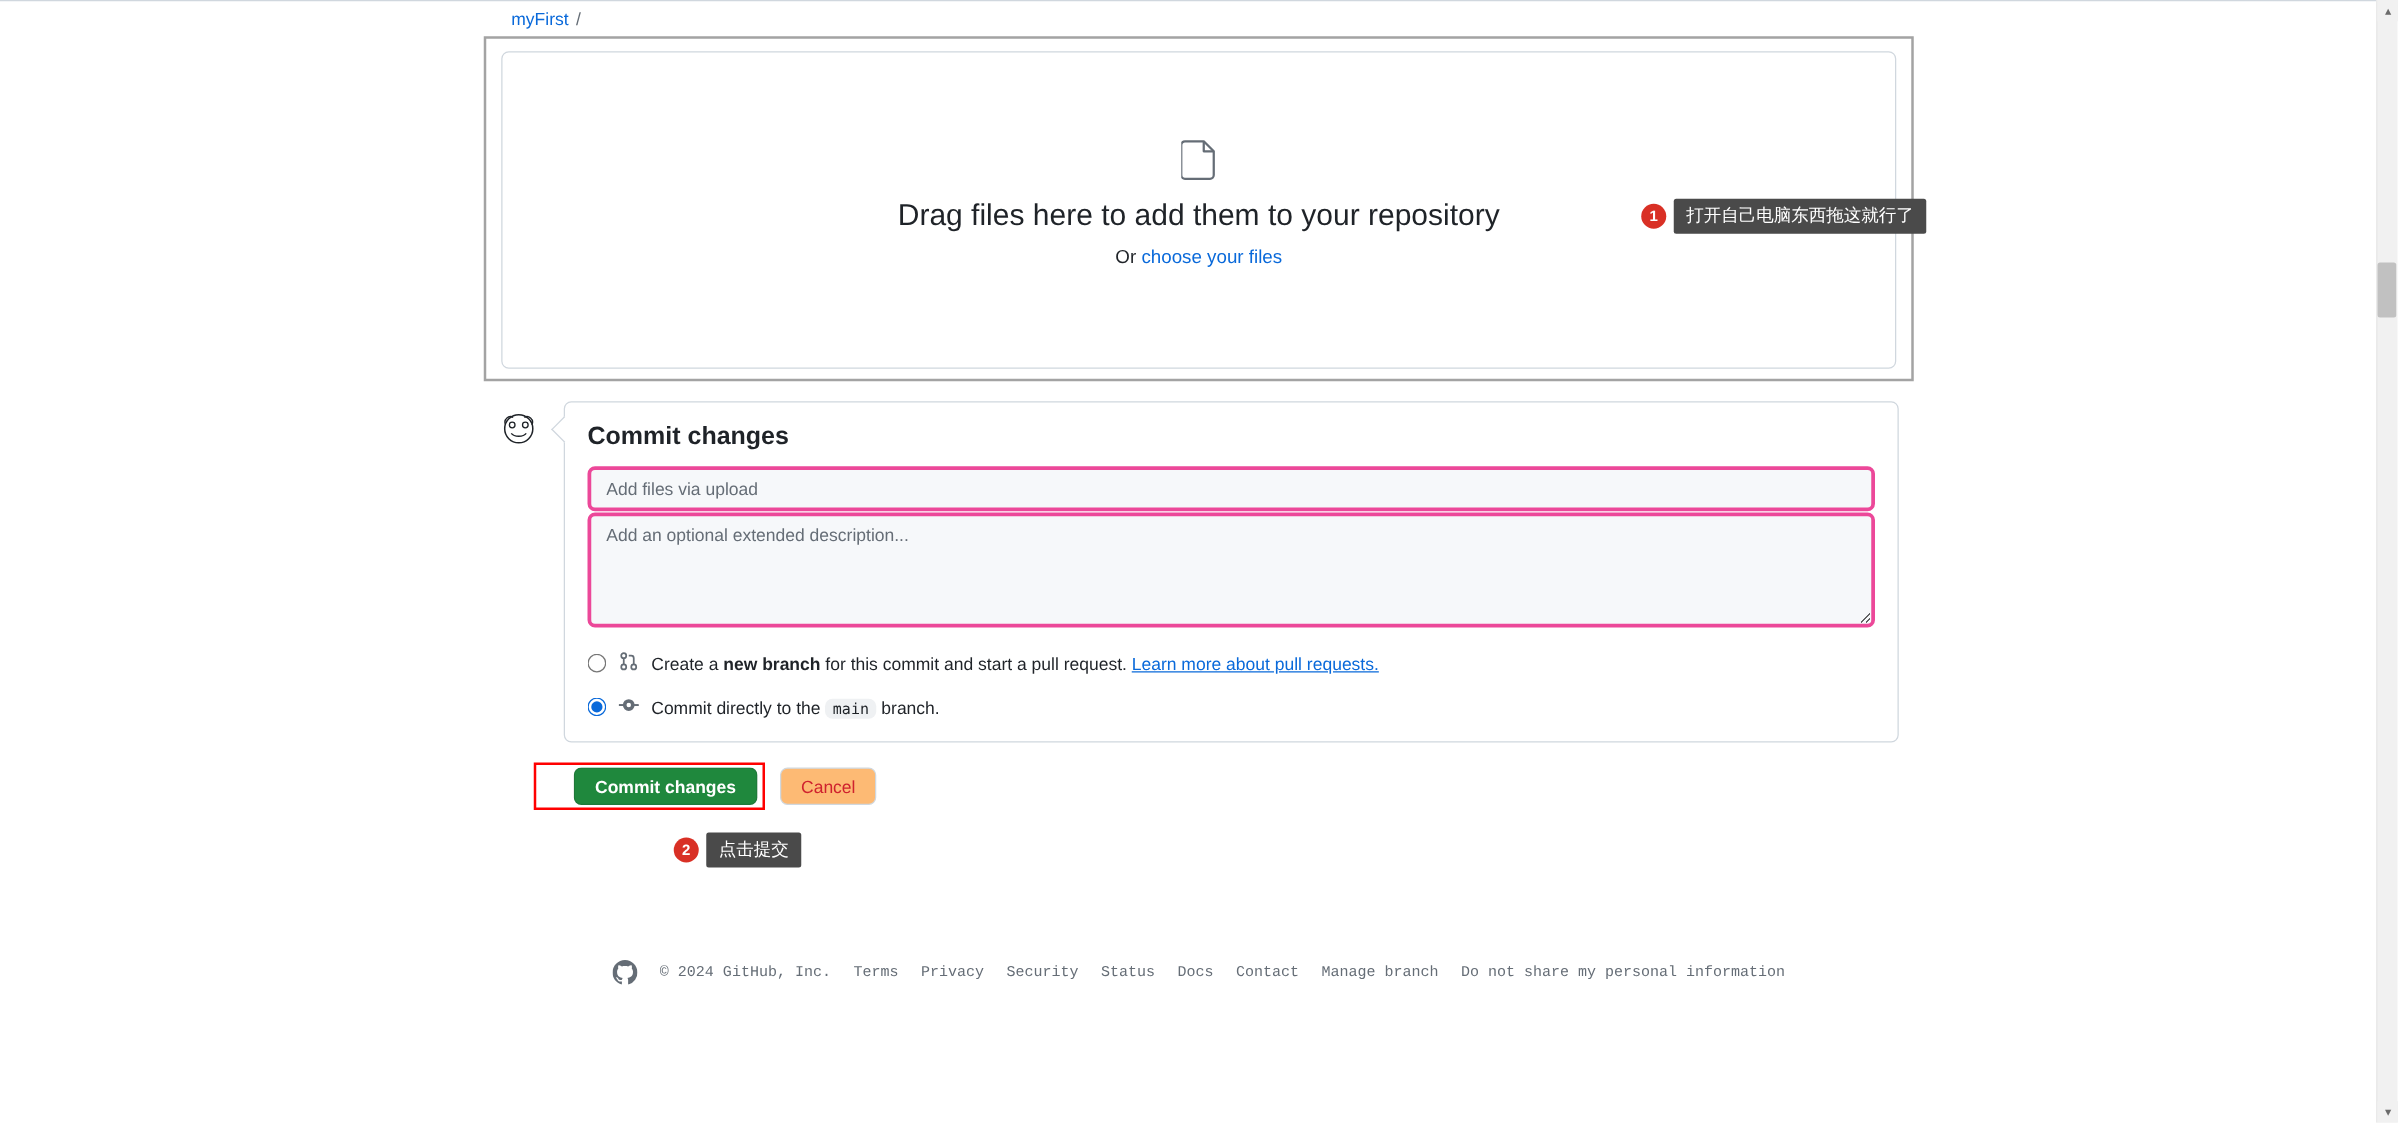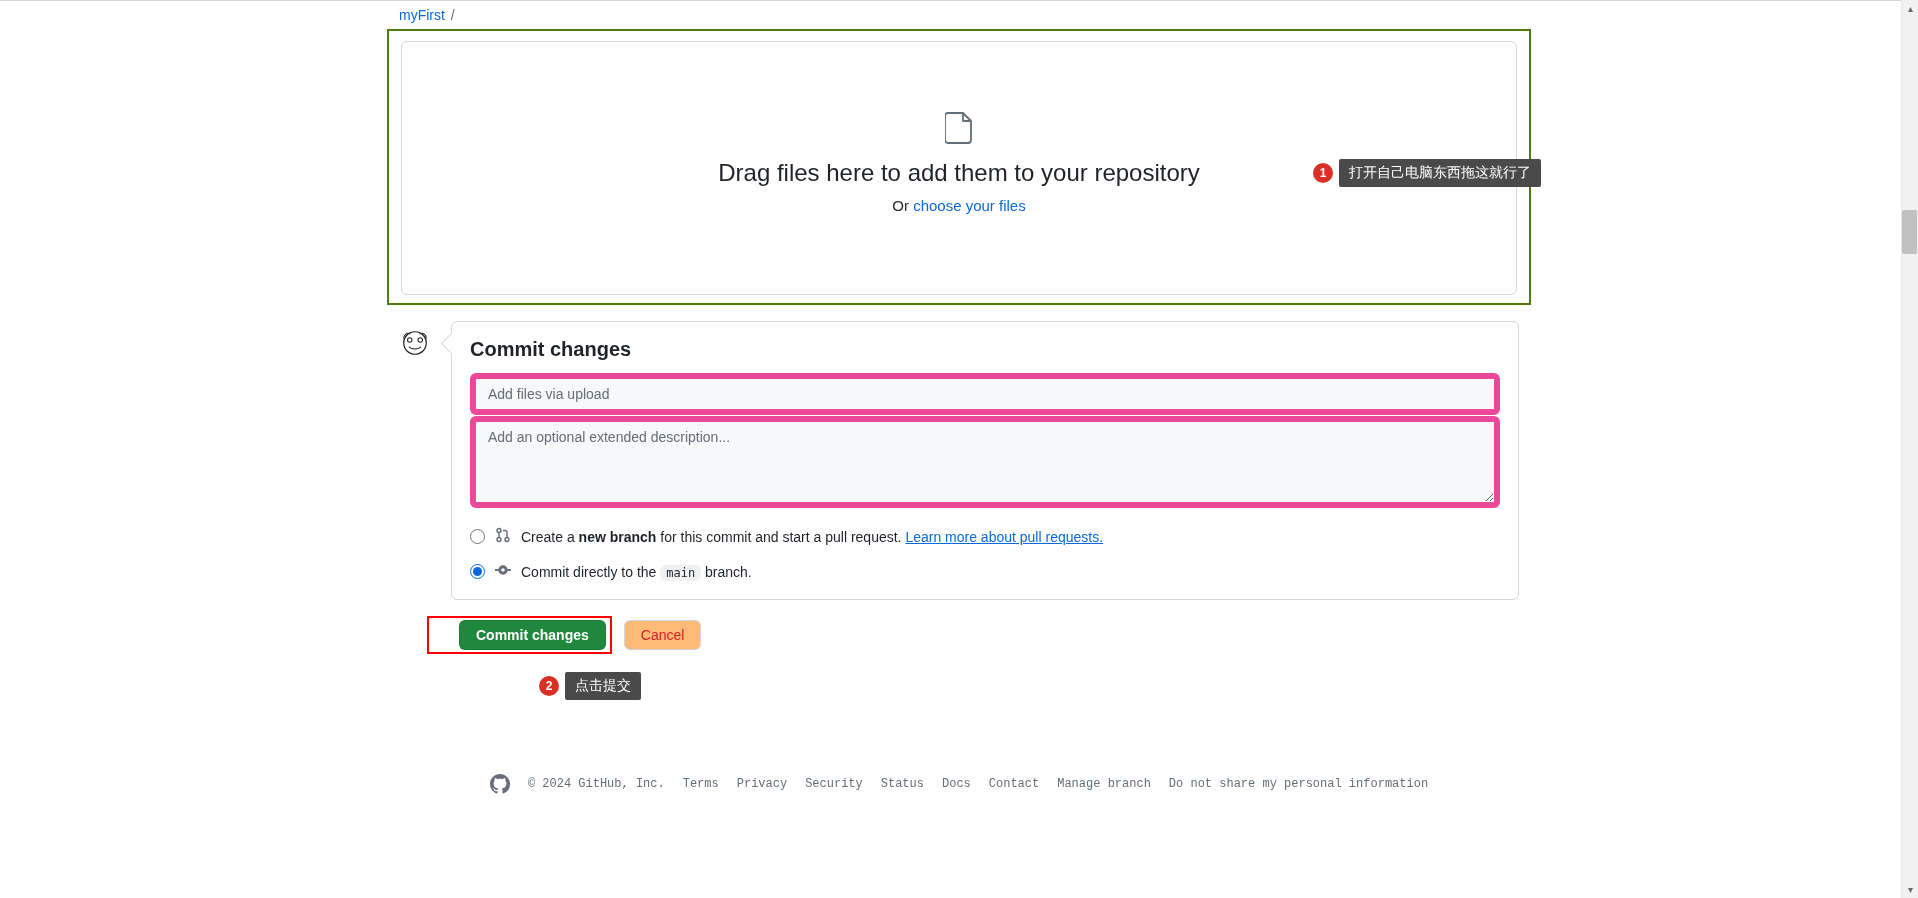--- a/index.html
+++ b/index.html
@@ -15,25 +15,26 @@
       position: relative;
     }
     .container {
       max-width: 1144px;
       margin: 0 auto;
       padding: 0 12px;
     }
     .breadcrumb {
       padding: 6px 0 4px 0;
       font-size: 14px;
+      margin-left: 10px;
     }
     .breadcrumb a { color: #0969da; text-decoration: none; }
     .breadcrumb-sep { color: #656d76; margin: 0 2px; }
     .annot-box-1 {
-      border: 2px solid #4d7c0f;
+      border: 2px solid #a3a3a3;
       padding: 10px 12px 8px 12px;
       margin-top: 2px;
       margin-left: -12px;
       margin-right: -12px;
       position: relative;
     }
     .dropzone {
       border: 1px solid #d0d7de;
       border-radius: 6px;
       padding: 70px 20px 80px;
@@ -79,21 +80,21 @@
       border-bottom: 1px solid #d0d7de;
       transform: rotate(45deg);
     }
     .commit-title {
       font-size: 20px;
       font-weight: 600;
       margin-bottom: 12px;
     }
     .commit-input, .commit-textarea {
       width: 100%;
-      border: 6px solid #ec4899;
+      border: 3px solid #ec4899;
       border-radius: 6px;
       background: #f6f8fa;
       padding: 7px 12px;
       font-family: inherit;
       font-size: 14px;
       color: #1f2328;
     }
     .commit-input::placeholder, .commit-textarea::placeholder { color: #656d76; }
     .commit-textarea {
       margin-top: 1px;

